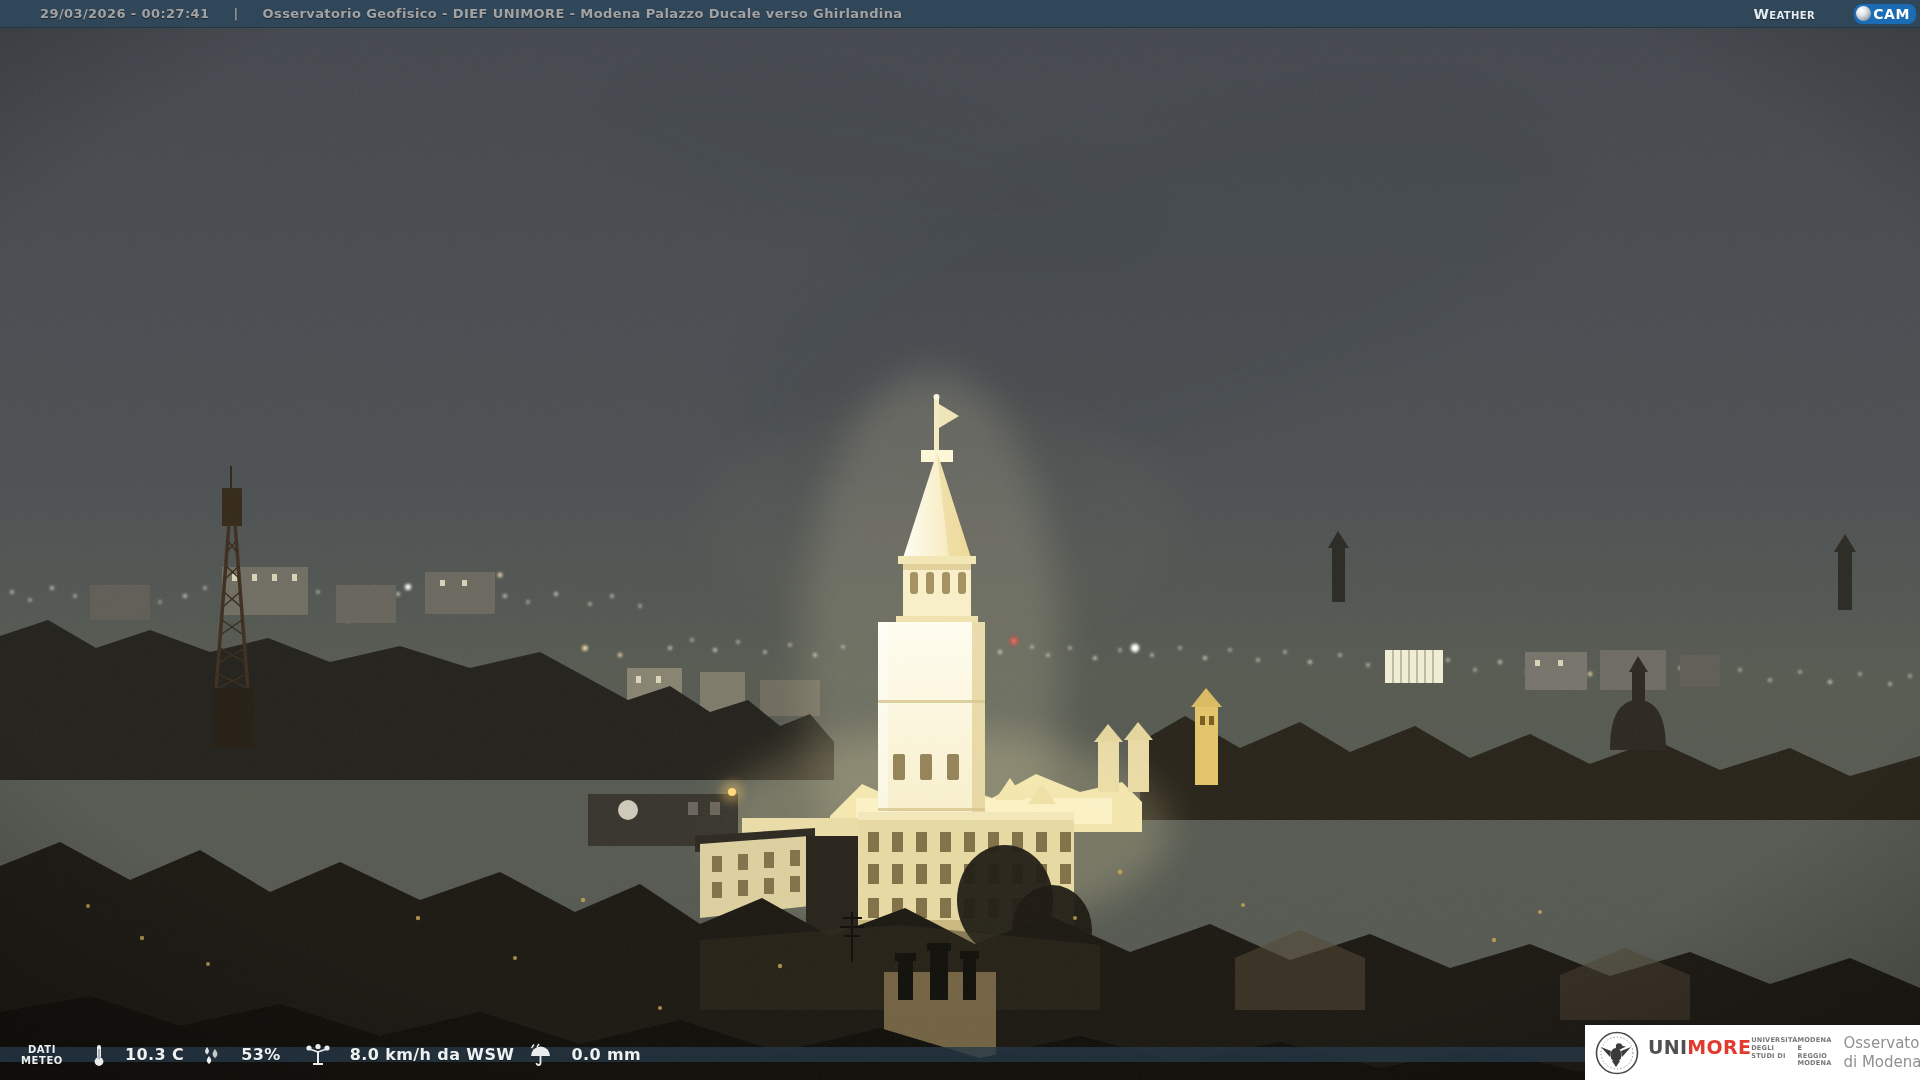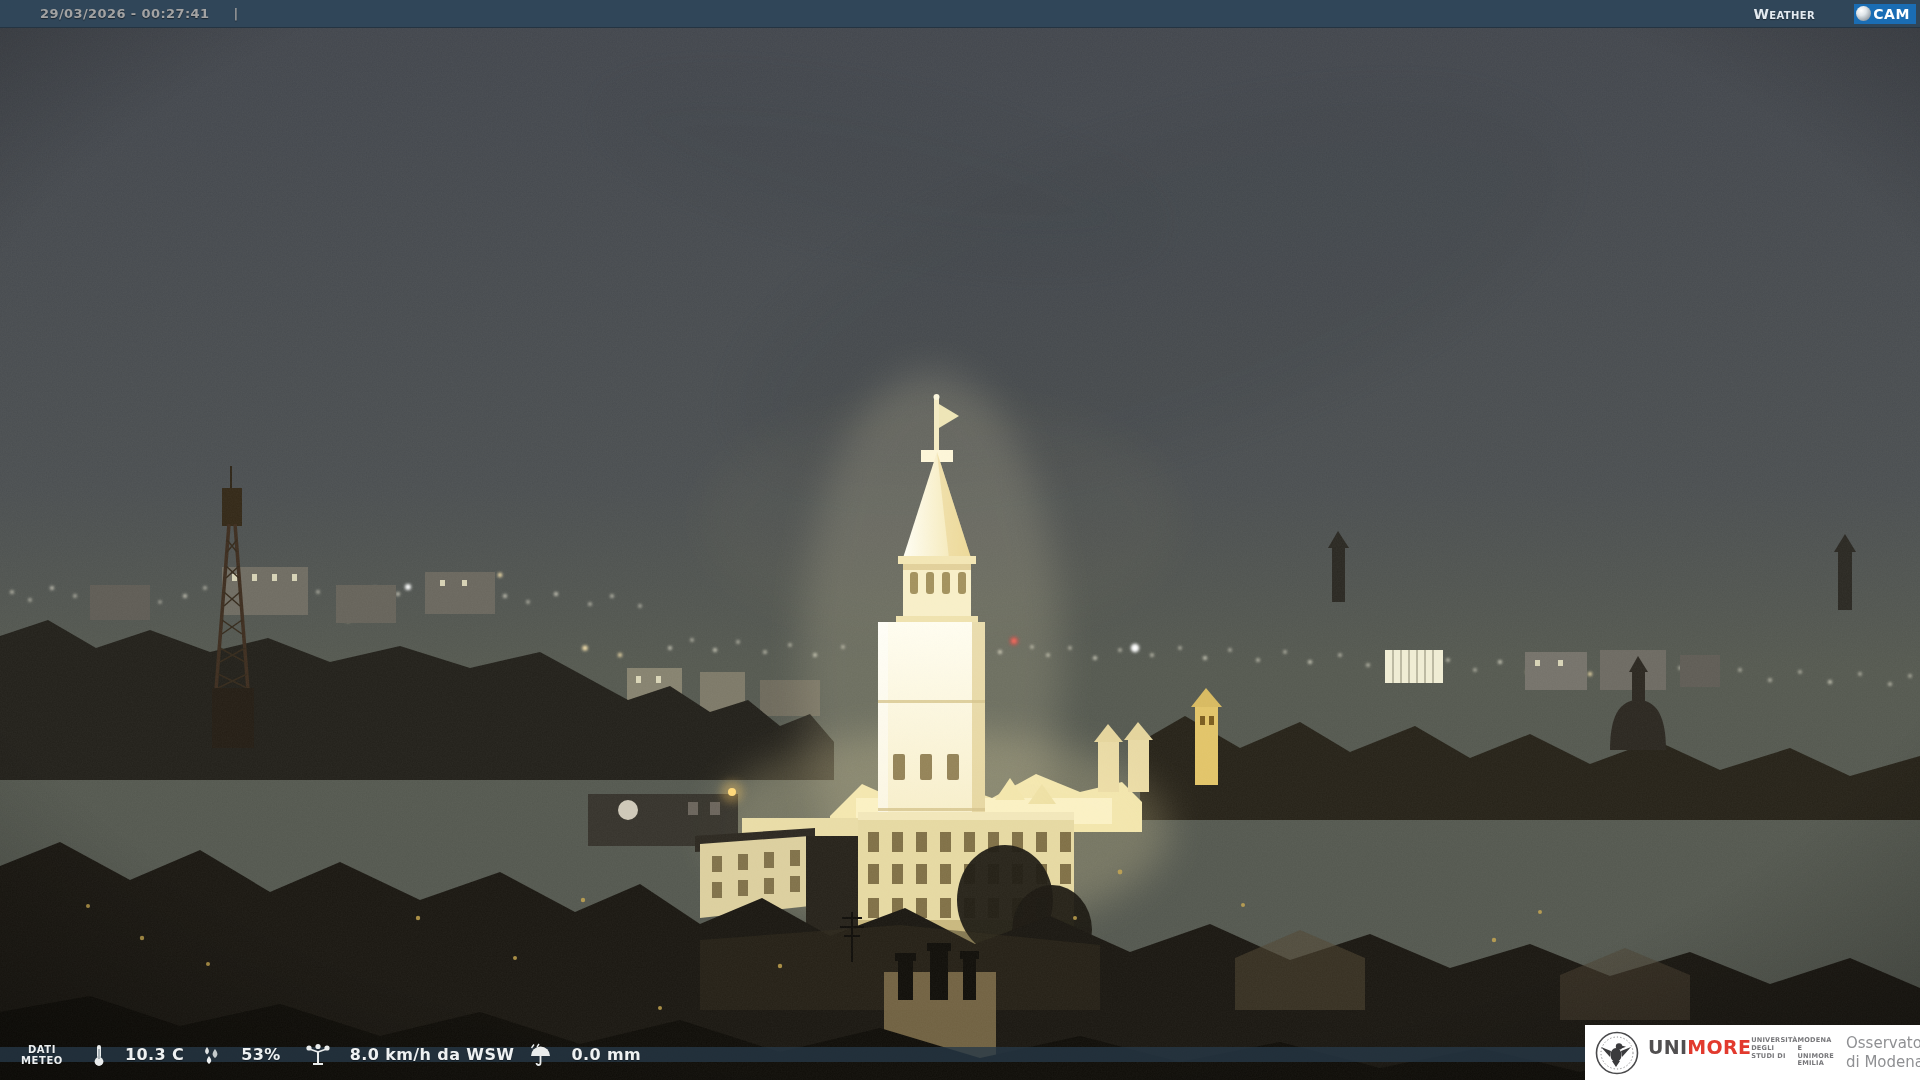--- a/index.html
+++ b/index.html
@@ -14,21 +14,21 @@
           text-shadow:0 1px 1px rgba(0,0,0,.45);z-index:10;
           border-bottom:1px solid rgba(0,0,0,.25);}
   .topbar .ts{margin-left:40px;white-space:pre;}
   .topbar .sep{margin:0 24px;opacity:.95;}
   .topbar .title{white-space:pre;}
 
   
   .wcam{position:absolute;top:3px;right:4px;height:21px;display:flex;align-items:center;z-index:12;gap:36px;}
   .wcam .wtxt{color:#e3eaf0;font-size:14px;font-weight:700;font-variant:small-caps;
               letter-spacing:.4px;margin-right:3px;text-shadow:0 1px 1px rgba(0,0,0,.4);}
-  .wcam .box{display:flex;align-items:center;background:#1a6db4;border-radius:0;
+  .wcam .box{display:flex;align-items:center;background:#1a6db4;border-radius:8px;
              height:20px;padding:0 6px 0 2px;}
   .wcam .globe{width:15px;height:15px;border-radius:50%;
                background:radial-gradient(circle at 35% 30%,#ffffff 0%,#dfe5e9 35%,#8d97a0 80%,#6d767e 100%);
                margin-right:2px;}
   .wcam .ctxt{color:#fff;font-size:14px;font-weight:800;letter-spacing:.6px;}
 
   
   .meteobar{position:absolute;left:0;right:0;top:1047px;height:15px;
             background:rgba(38,56,72,.78);display:flex;align-items:center;
             color:#eef1f2;z-index:10;}
@@ -416,20 +416,21 @@
       </g>
     </g>
 
     <rect x="0" y="0" width="1920" height="1080" filter="url(#grain)" opacity="0.06"></rect>
     <rect x="0" y="0" width="1920" height="1080" fill="url(#vg)"></rect>
   </svg>
 
   <div class="topbar">
     <span class="ts">29/03/2026 - 00:27:41</span>
     <span class="sep">|</span>
+    <span class="title">Osservatorio Geofisico - DIEF UNIMORE - Modena Palazzo Ducale verso Ghirlandina</span>
   </div>
 
   <div class="wcam">
     <span class="wtxt">Weather</span>
     <span class="box">
       <span class="globe"></span>
       <span class="ctxt">CAM</span>
     </span>
   </div>
 
@@ -492,21 +493,21 @@
         <circle cx="24" cy="15.5" r="3.2"></circle>
         <polygon points="26.5,14.5 31,15.8 26.5,17.5"></polygon>
         <polygon points="17,30 21,36 25,30"></polygon>
       </g>
     </svg>
     <div class="brand">
       <div class="bname">
         <span class="uni">UNI</span><span class="more">MORE</span>
       </div>
       <div class="bsub">UNIVERSITÀ DEGLI STUDI DI</div>
-      <div class="bsub">MODENA E UNIMORE EMILIA</div>
+      <div class="bsub">MODENA E REGGIO MODENA</div>
     </div>
     <div class="dept">
       <div>Osservatorio Geofisico</div>
       <div>di Modena</div>
     </div>
   </div>
 
 </div>
 
 </body></html>

